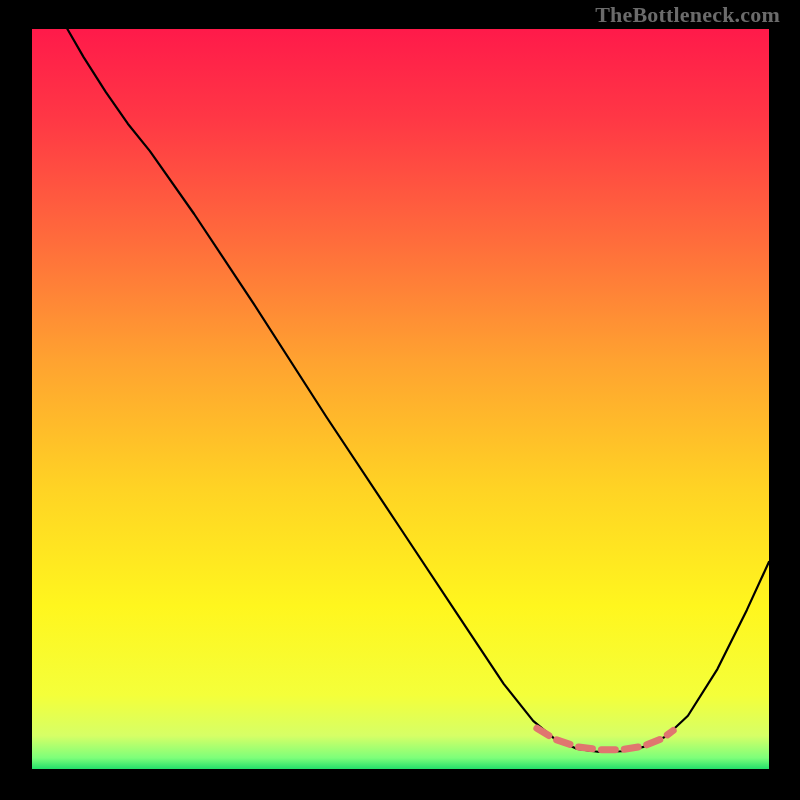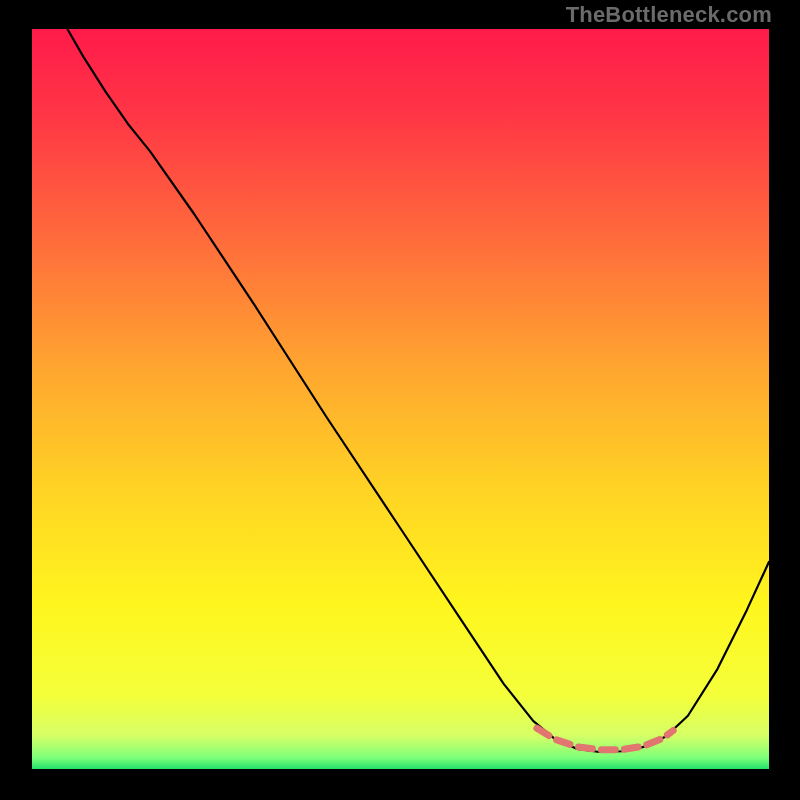--- a/index.html
+++ b/index.html
@@ -11,23 +11,23 @@
     overflow: hidden;
   }
   .container {
     position: relative;
     width: 800px;
     height: 800px;
   }
   .watermark {
     position: absolute;
     top: 2px;
-    right: 28px;
+    right: 20px;
     color: #6b6b6b;
-    font-family: Liberation Sans, sans-serif;
+    font-family: Liberation Serif, serif;
     font-size: 22px;
     font-weight: bold;
     letter-spacing: 0.2px;
     z-index: 30;
   }
   svg.plot {
     position: absolute;
     left: 0;
     top: 0;
     z-index: 10;

